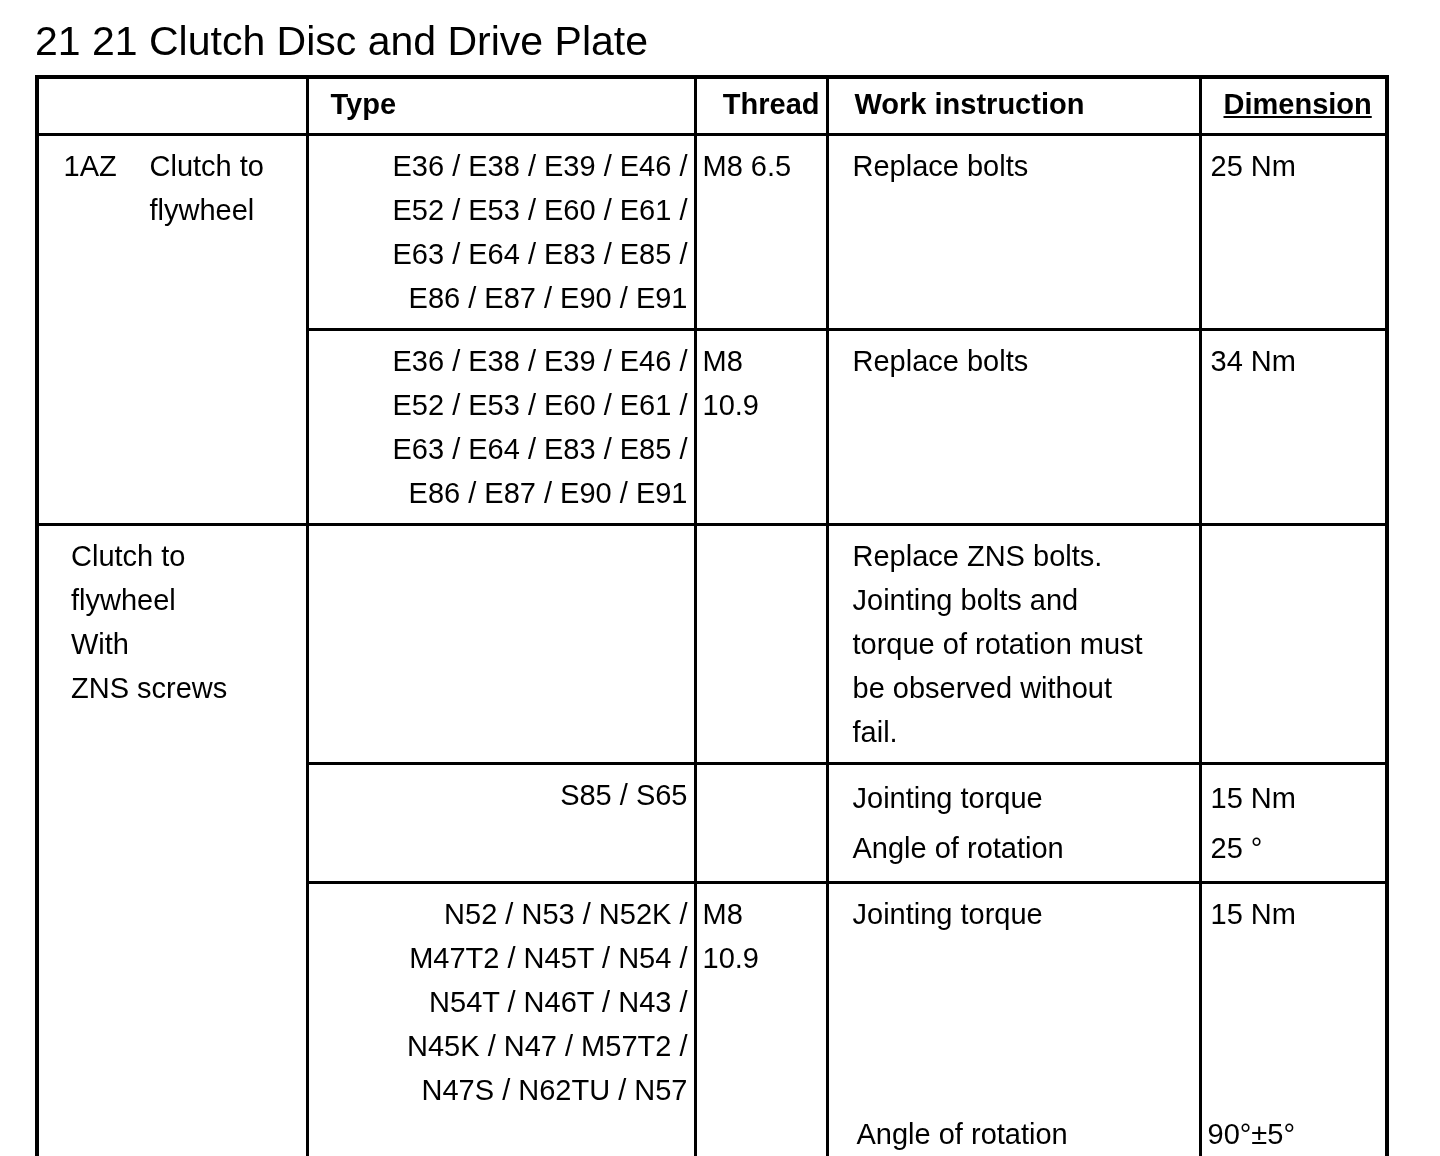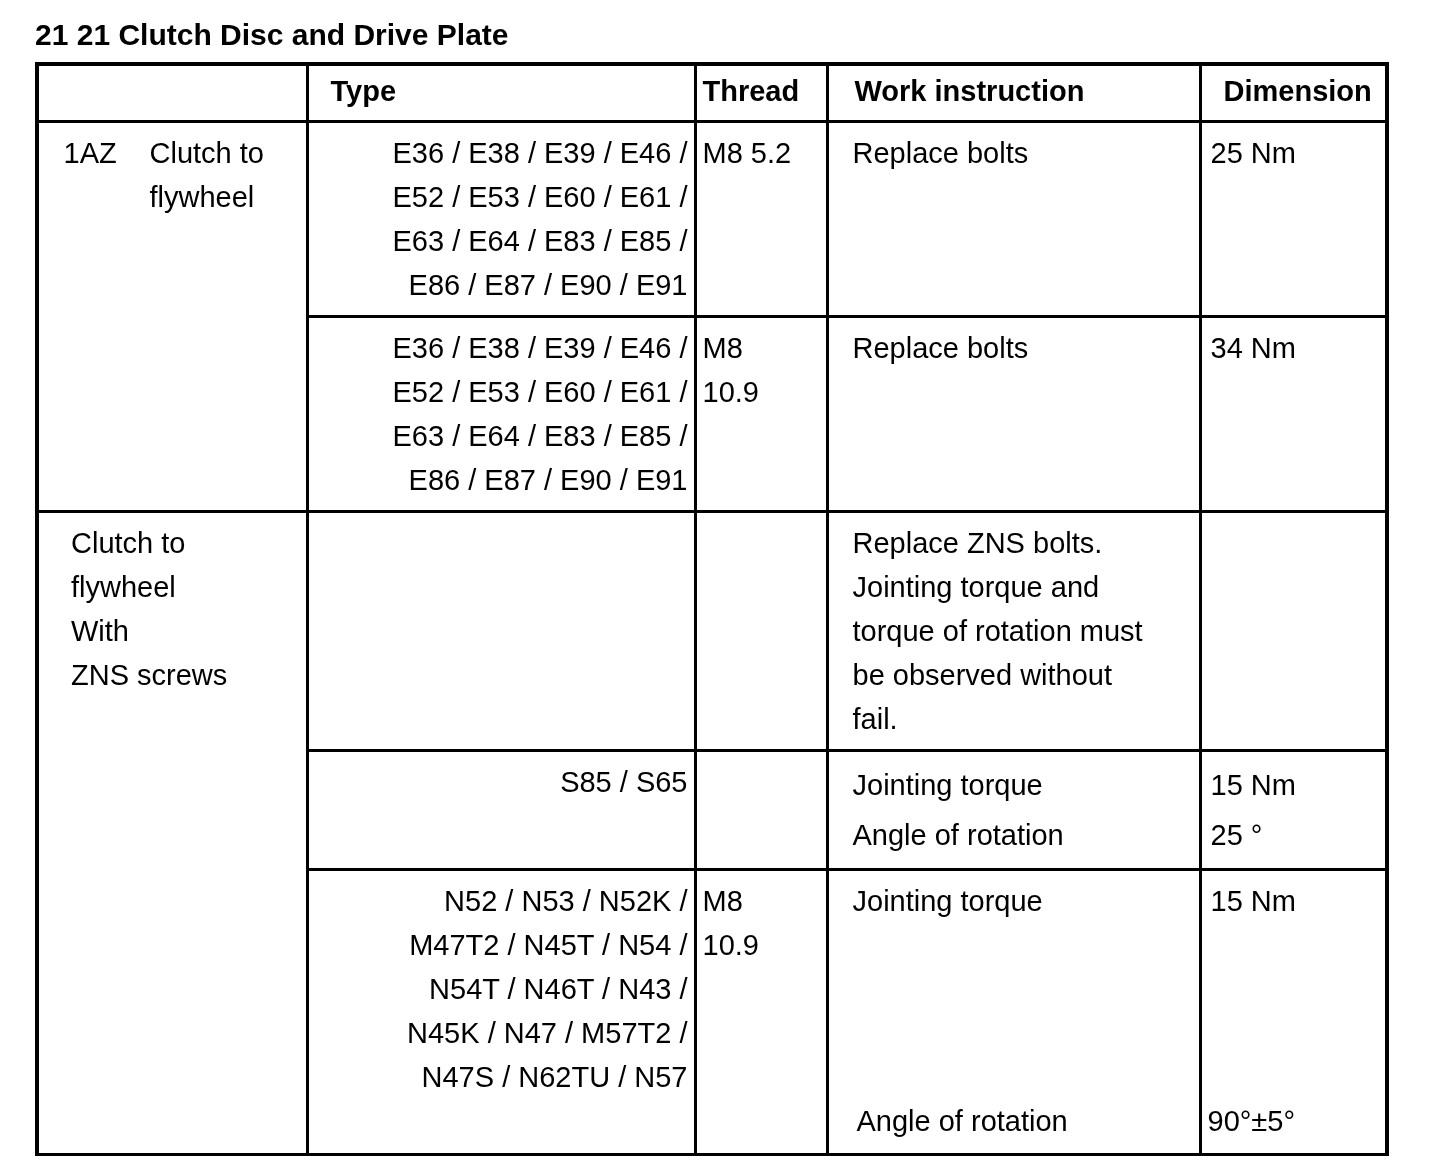--- a/index.html
+++ b/index.html
@@ -10,22 +10,22 @@
     color: #000000;
     font-family: "Liberation Sans", sans-serif;
   }
   .page {
     width: 1440px;
     height: 1156px;
     padding: 18px 0 0 35px;
     overflow: hidden;
   }
   .title {
-    font-size: 30px;
-    font-weight: bold;
+    font-size: 41px;
+    font-weight: normal;
     margin: 0 12px 10px 0;
   }
   table.spec-table {
     border-collapse: collapse;
     table-layout: fixed;
     width: 1350px;
     border: 4px solid #000;
   }
   th, td {
     border: 3px solid #000;
@@ -42,23 +42,23 @@
     padding-bottom: 7px;
   }
   
   col.c1 { width: 270px; }
   col.c2 { width: 388px; }
   col.c3 { width: 132px; }
   col.c4 { width: 373px; }
   col.c5 { width: 187px; }
   
   th.col2 { padding-left: 22px; }
-  th.col3 { padding-left: 6px; }
+  th.col3 { padding-left: 6px; text-align: right; }
   th.col4 { padding-left: 26px; }
-  th.col5 { padding-left: 22px; }
+  th.col5 { padding-left: 22px; text-decoration: underline; }
   td.col1 { padding-left: 10px; }
   td.col2 { padding-left: 5px; text-align: right; }
   td.col3 { padding-left: 6px; }
   td.col4 { padding-left: 24px; }
   td.col5 { padding-left: 9px; }
   
   tr.hr { height: 53px; }
   tr.r1 { height: 185px; }
   tr.r2 { height: 190px; }
   tr.r3 { height: 228px; }
@@ -111,21 +111,21 @@
           <span class="code">1AZ</span>
           <span class="label-text">Clutch to flywheel</span>
         </div>
       </td>
       <td class="col2">
             <div>E36 / E38 / E39 / E46 /</div>
             <div>E52 / E53 / E60 / E61 /</div>
             <div>E63 / E64 / E83 / E85 /</div>
             <div>E86 / E87 / E90 / E91</div>
           </td>
-      <td class="col3">M8 5.2</td>
+      <td class="col3">M8 6.5</td>
       <td class="col4">Replace bolts</td>
       <td class="col5">25 Nm</td>
     </tr>
 
     <tr class="r2">
       <td class="col2">
             <div>E36 / E38 / E39 / E46 /</div>
             <div>E52 / E53 / E60 / E61 /</div>
             <div>E63 / E64 / E83 / E85 /</div>
             <div>E86 / E87 / E90 / E91</div>
@@ -144,21 +144,21 @@
               <div>Clutch to</div>
               <div>flywheel</div>
               <div>With</div>
               <div>ZNS screws</div>
             </div>
       </td>
       <td class="col2"></td>
       <td class="col3"></td>
       <td class="col4">
             <div>Replace ZNS bolts.</div>
-            <div>Jointing torque and</div>
+            <div>Jointing bolts and</div>
             <div>torque of rotation must</div>
             <div>be observed without</div>
             <div>fail.</div>
           </td>
       <td class="col5"></td>
     </tr>
 
     <tr class="r4">
       <td class="col2">S85 / S65</td>
       <td class="col3"></td>

